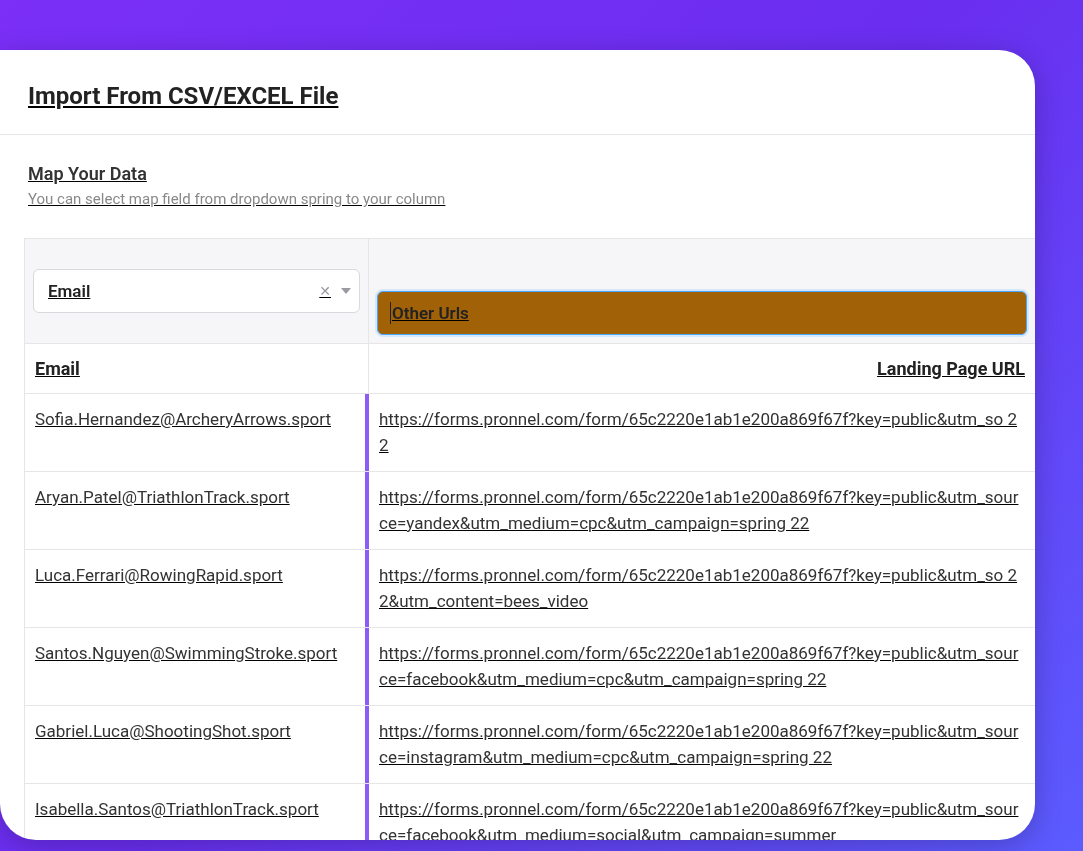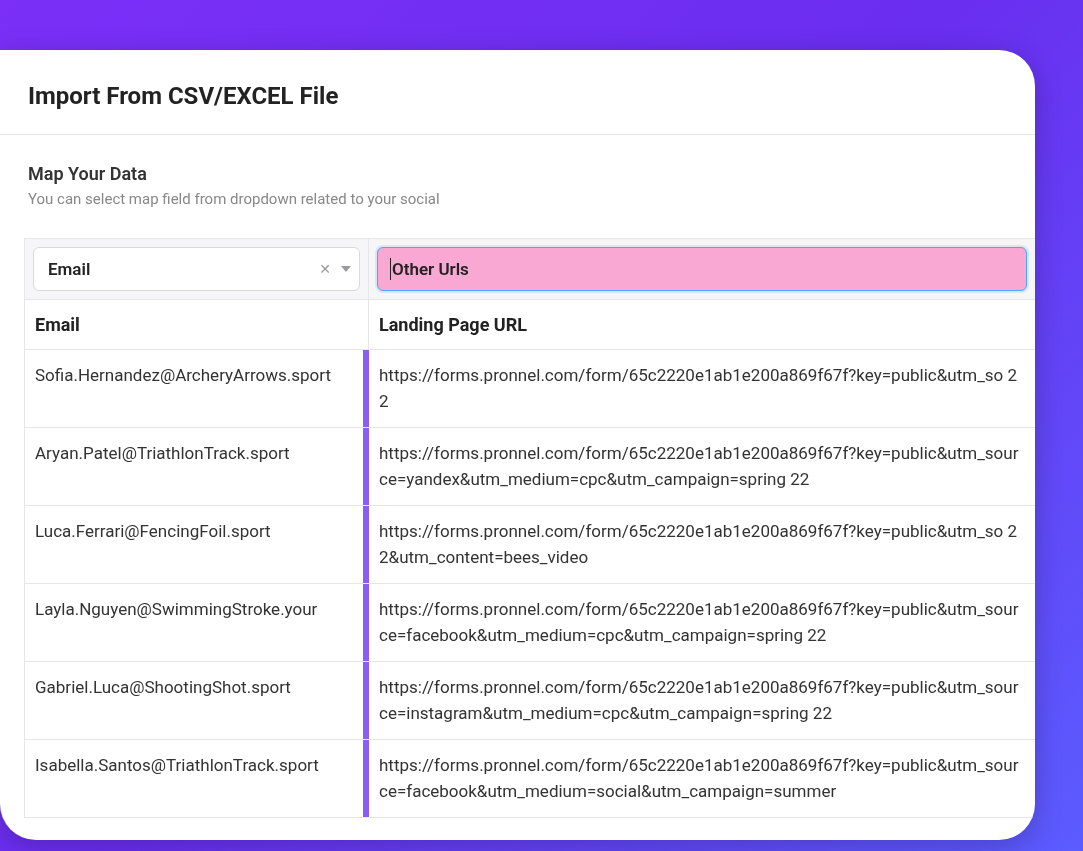--- a/index.html
+++ b/index.html
@@ -13,20 +13,21 @@
     position: absolute;
     top: 50px; left: 0;
     width: 1035px; height: 790px;
     background: #fff;
     border-top-right-radius: 36px;
     border-bottom-right-radius: 36px;
     border-bottom-left-radius: 36px;
     box-shadow: 0 6px 28px rgba(0,0,0,0.22);
     overflow: hidden;
     padding: 32px 0 0 0;
+    text-decoration: underline;
   }
   .page-title {
     font-size: 24px;
     font-weight: 700;
     color: #222;
     padding: 0 0 24px 28px;
   }
   .divider { height: 1px; background: #e6e6e9; margin: 0; }
   .section-title {
     font-size: 18px; font-weight: 600; color: #333;
@@ -63,66 +64,66 @@
     padding: 0 8px 0 14px;
     justify-content: space-between;
   }
   .selector-label { font-size: 17px; font-weight: 600; color: #222; }
   .selector-actions { display: flex; align-items: center; gap: 10px; color: #9a9aa2; }
   .x-icon { font-size: 14px; cursor: pointer; }
   .chev { width: 0; height: 0; border-left: 5px solid transparent; border-right: 5px solid transparent; border-top: 6px solid #9a9aa2; cursor: pointer; }
   .col-selector.wide { flex: 1; border-right: none; }
   .input-control {
     flex: 1; height: 44px;
-    background: #f9a8d4;
+    background: #a16207;
     border: 1.5px solid #4aa7ff;
     border-radius: 6px;
     box-shadow: 0 0 0 2px rgba(74,167,255,0.18);
     padding: 0 12px;
     display: flex; align-items: center;
-    font-size: 17px; font-weight: 600; color: #222;
+    font-size: 17px; font-weight: 600; color: #222; margin-top: 44px;
   }
   .caret-bar {
     width: 1px; height: 22px; background: #222; margin-right: 1px;
     animation: blink 1s step-end infinite;
   }
   @keyframes blink { 50% { opacity: 0; } }
   .col-headers {
     display: flex;
     border-bottom: 1px solid #e6e6e9;
   }
   .col-headers .h {
     font-size: 18px; font-weight: 700; color: #222;
     padding: 14px 10px;
   }
   .h1 { width: 344px; border-right: 1px solid #e6e6e9; }
-  .h2 { flex: 1; }
+  .h2 { flex: 1; text-align: right; }
   .row {
     display: flex;
     border-bottom: 1px solid #e6e6e9;
   }
   .cell {
     padding: 13px 10px;
     font-size: 17px; color: #333;
     line-height: 1.5;
     overflow: hidden;
   }
-  .c1 { width: 344px; border-right: 6px solid #8b5cf6; }
+  .c1 { width: 344px; border-right: 4px solid #8b5cf6; }
   .c2 { flex: 1; white-space: normal; word-break: break-all; }
 </style>
 </head>
 <body>
 
 <div class="bg">
   <div class="card">
 
     <div class="page-title">Import From CSV/EXCEL File</div>
     <div class="divider"></div>
     <div class="section-title">Map Your Data</div>
-    <div class="section-subtitle">You can select map field from dropdown related to your social</div>
+    <div class="section-subtitle">You can select map field from dropdown spring to your column</div>
 
     <div class="mapping-wrap">
 
       <div class="mapping-header">
         <div class="col-selector">
           <div class="selector-control">
             <span class="selector-label">Email</span>
             <span class="selector-actions">
               <span class="x-icon">✕</span>
               <span class="chev"></span>
@@ -145,25 +146,25 @@
       <div id="rows-container">
           <div class="row">
             <div class="cell c1">Sofia.Hernandez@ArcheryArrows.sport</div>
             <div class="cell c2">https://forms.pronnel.com/form/65c2220e1ab1e200a869f67f?key=public&amp;utm_so 22</div>
           </div>
           <div class="row">
             <div class="cell c1">Aryan.Patel@TriathlonTrack.sport</div>
             <div class="cell c2">https://forms.pronnel.com/form/65c2220e1ab1e200a869f67f?key=public&amp;utm_source=yandex&amp;utm_medium=cpc&amp;utm_campaign=spring 22</div>
           </div>
           <div class="row">
-            <div class="cell c1">Luca.Ferrari@FencingFoil.sport</div>
+            <div class="cell c1">Luca.Ferrari@RowingRapid.sport</div>
             <div class="cell c2">https://forms.pronnel.com/form/65c2220e1ab1e200a869f67f?key=public&amp;utm_so 22&amp;utm_content=bees_video</div>
           </div>
           <div class="row">
-            <div class="cell c1">Layla.Nguyen@SwimmingStroke.your</div>
+            <div class="cell c1">Santos.Nguyen@SwimmingStroke.sport</div>
             <div class="cell c2">https://forms.pronnel.com/form/65c2220e1ab1e200a869f67f?key=public&amp;utm_source=facebook&amp;utm_medium=cpc&amp;utm_campaign=spring 22</div>
           </div>
           <div class="row">
             <div class="cell c1">Gabriel.Luca@ShootingShot.sport</div>
             <div class="cell c2">https://forms.pronnel.com/form/65c2220e1ab1e200a869f67f?key=public&amp;utm_source=instagram&amp;utm_medium=cpc&amp;utm_campaign=spring 22</div>
           </div>
           <div class="row">
             <div class="cell c1">Isabella.Santos@TriathlonTrack.sport</div>
             <div class="cell c2">https://forms.pronnel.com/form/65c2220e1ab1e200a869f67f?key=public&amp;utm_source=facebook&amp;utm_medium=social&amp;utm_campaign=summer</div>
           </div>

